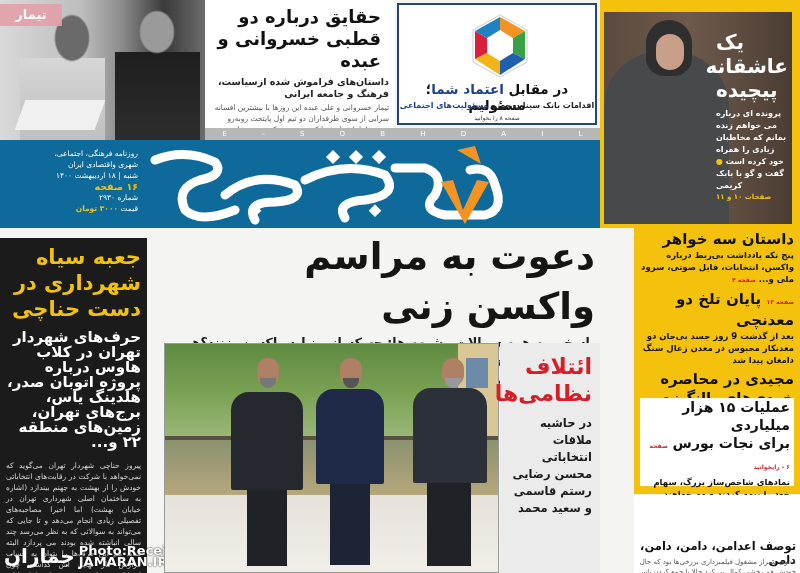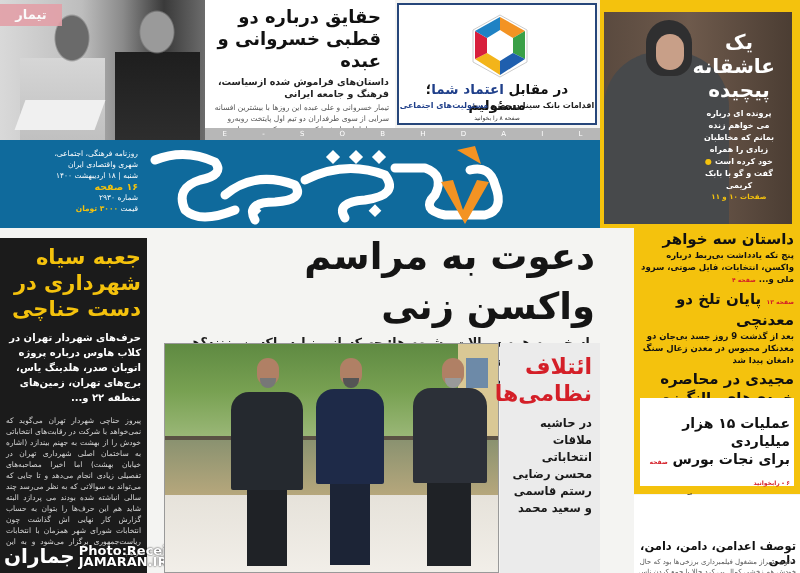--- a/index.html
+++ b/index.html
@@ -43,21 +43,21 @@
   .ad-sub .accent { color: #1f3f8a; }
   .ad-ref { position: absolute; left: 0; right: 0; top: 109px; font-size: 6px; color: #333; }
 
   
   .tr-box { left: 600px; top: 0; width: 200px; height: 228px; background: #f4c20d; }
   .tr-inner { position: absolute; left: 4px; top: 12px; right: 8px; bottom: 4px; background: linear-gradient(90deg, #5a4a3f 0%, #6e5a4c 45%, #4b3d33 100%); overflow: hidden; }
   .woman-coat { position: absolute; left: 0; top: 40px; width: 125px; height: 180px; background: #47494b;
     border-radius: 55px 55px 0 0; }
   .woman-head { position: absolute; left: 42px; top: 8px; width: 46px; height: 56px; background: #2f2f30; border-radius: 23px 23px 18px 18px; }
   .woman-face { position: absolute; left: 52px; top: 22px; width: 28px; height: 36px; background: #c89f88; border-radius: 14px 14px 14px 14px; }
-  .tr-text { position: absolute; right: 17px; top: 18px; width: 72px; text-align: center; color: #fff; }
+  .tr-text { position: absolute; right: 4px; top: 18px; width: 72px; text-align: left; color: #fff; }
   .tr-title { font-size: 20px; font-weight: bold; line-height: 24px; }
   .tr-desc { font-size: 8px; line-height: 12px; margin-top: 6px; font-weight: bold; }
   .tr-bullet { color: #f4c20d; }
   .tr-ref { font-size: 7px; color: #f4c20d; font-weight: bold; margin-top: 1px; }
 
   
   .masthead { left: 0; top: 140px; width: 600px; height: 88px; background: #0f6a9c; }
   .logo-svg { position: absolute; left: 145px; top: 0; width: 420px; height: 88px; }
   .mast-info { position: absolute; left: 8px; top: 8px; width: 130px; text-align: right; color: #fff; font-size: 7.5px; line-height: 11px; }
   .mast-info .yellow { color: #f4c20d; font-weight: bold; font-size: 9.5px; }
@@ -65,21 +65,21 @@
 
   
   .main-head { left: 165px; top: 232px; width: 430px; text-align: right; }
   .main-title { font-size: 37px; font-weight: bold; color: #151515; line-height: 50px; letter-spacing: -1px; }
   .main-sub { font-size: 12.5px; font-weight: bold; color: #1d1d1d; line-height: 18px; margin-top: 2px; }
   .main-sub .page-ref { font-size: 6px; }
 
   
   .left-col { left: 0; top: 238px; width: 147px; height: 335px; background: #1b1b1b; padding: 6px 6px 0 6px; text-align: right; overflow: hidden; }
   .lc-title { color: #f4c20d; font-size: 21px; font-weight: bold; line-height: 26px; }
-  .lc-sub { color: #fff; font-size: 10px; line-height: 15px; margin-top: 8px; font-weight: bold; }
+  .lc-sub { color: #fff; font-size: 15px; line-height: 15px; margin-top: 8px; font-weight: bold; }
   .lc-body { color: #d6d6d6; font-size: 7.5px; line-height: 11px; margin-top: 10px; text-align: justify; }
   .watermark { left: 4px; top: 540px; width: 145px; height: 32px; direction: ltr; display: flex; align-items: center; }
   .wm-logo { color: #fff; font-size: 20px; font-weight: bold; margin-right: 4px; }
   .wm-text { color: #fff; font-size: 13px; line-height: 11px; font-weight: bold; text-shadow: 0 0 2px #000; }
 
   
   .photo-frame { left: 164px; top: 343px; width: 335px; height: 230px; background: #e9e7e1; border: 1px solid #999; overflow: hidden; }
   .photo-trees { position: absolute; left: 0; top: 0; width: 100%; height: 95px; background: linear-gradient(180deg, #5f8a42 0%, #78a152 50%, #9cb879 100%); }
   .photo-rail { position: absolute; left: 0; top: 92px; width: 100%; height: 4px; background: #5a5144; }
   .photo-glass { position: absolute; left: 0; top: 96px; width: 100%; height: 55px; background: linear-gradient(180deg, #8a9270, #b6a77c); }
@@ -96,21 +96,21 @@
   .coal-title { color: #d41f28; font-size: 22px; font-weight: bold; line-height: 27px; }
   .coal-body { color: #1a1a1a; font-size: 11.5px; font-weight: bold; line-height: 17px; margin-top: 8px; }
 
   
   .yel-col { left: 634px; top: 226px; width: 166px; height: 268px; background: #f4c20d; padding: 4px 6px 0 6px; text-align: right; }
   .yel-title { font-size: 15px; font-weight: bold; color: #111; line-height: 19px; text-align: right; }
   .yel-text { font-size: 8.5px; color: #111; font-weight: bold; line-height: 12px; }
   .yel-ref { font-size: 6px; color: #d41f28; font-weight: bold; }
   .yel-gap { height: 4px; }
 
-  .bourse-box { left: 640px; top: 398px; width: 154px; height: 88px; background: #fff; padding: 16px 4px 0 4px; text-align: right; }
+  .bourse-box { left: 640px; top: 398px; width: 154px; height: 88px; background: #fff; padding: 0 4px 0 4px; text-align: right; }
   .bourse-title { font-size: 14px; font-weight: bold; color: #111; line-height: 18px; }
   .bourse-text { font-size: 8.5px; color: #111; line-height: 12px; font-weight: bold; }
 
   
   .col-box { left: 634px; top: 495px; width: 166px; height: 78px; background: #fff; }
   .col-head { position: absolute; left: 0; top: 0; width: 100%; height: 40px; background: #57abe0; }
   .col-photo { position: absolute; right: 4px; top: 2px; width: 36px; height: 38px; border-radius: 18px 18px 0 0;
     background: radial-gradient(ellipse 10px 12px at 18px 14px, #c39a78 0 90%, transparent 100%), linear-gradient(180deg, #5f5247 0 40%, #ececec 40%); }
   .col-label { position: absolute; right: 46px; top: 9px; color: #fff; font-size: 8px; text-align: right; line-height: 12px; }
   .col-author { color: #f4e08a; font-weight: bold; }

